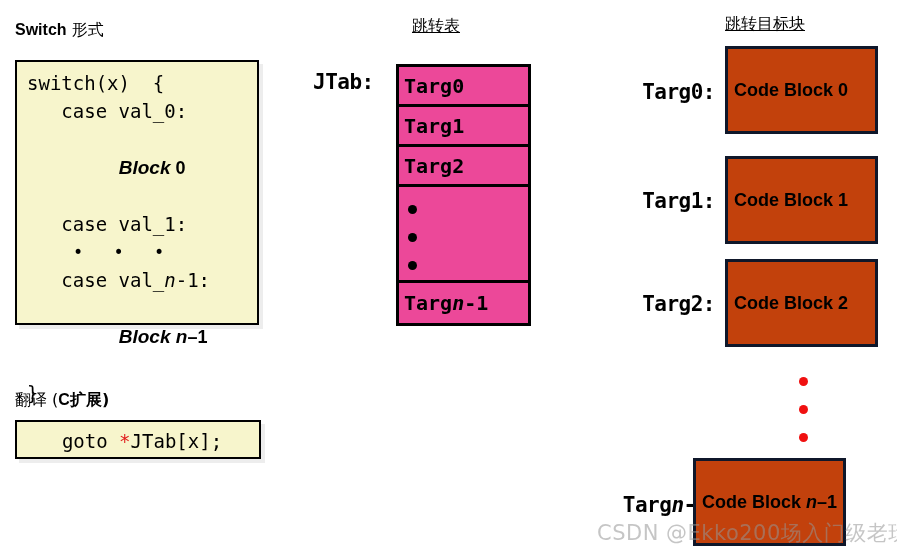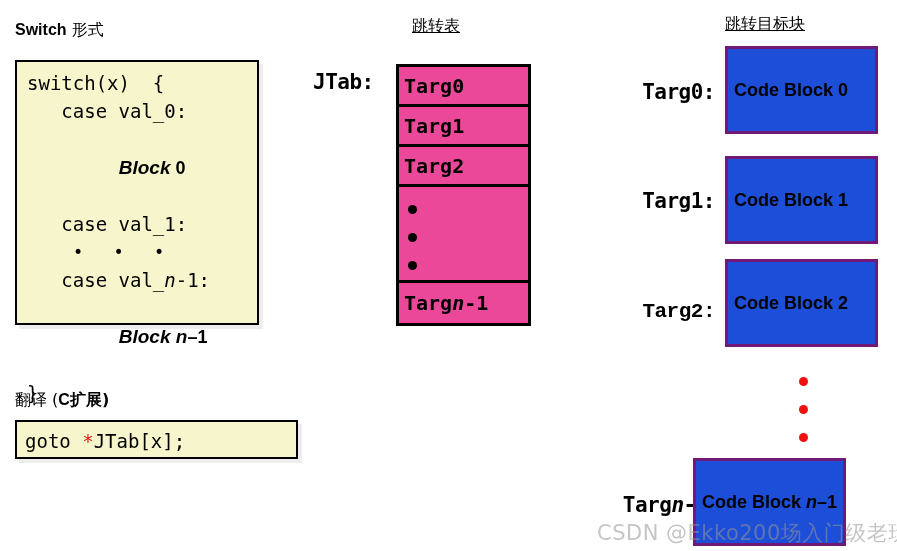--- a/index.html
+++ b/index.html
@@ -72,23 +72,24 @@
   .dots-row {
     line-height: 28px;
     padding-left: 46px;
     letter-spacing: 10px;
     font-size: 17px;
   }
 
   .goto-box {
     left: 15px;
     top: 420px;
-    width: 283px;
+    width: 246px;
     height: 39px;
     padding: 4px 0 0 8px;
+    text-align: center;
   }
   .goto-box .line { line-height: 30px; white-space: pre; }
   .red { color: #E01B1B; }
 
   
   .jtab-label {
     left: 313px;
     top: 70px;
     font-family: "DejaVu Sans Mono", monospace;
     font-size: 21px;
@@ -138,23 +139,23 @@
     font-family: "DejaVu Sans Mono", monospace;
     font-size: 21px;
     font-weight: bold;
     letter-spacing: -0.5px;
     white-space: nowrap;
     text-align: right;
   }
   .green-box {
     width: 153px;
     height: 88px;
-    border: 3px solid #701a75;
-    box-sizing: border-box;
-    background: #1d4ed8;
+    border: 3px solid #0f172a;
+    box-sizing: border-box;
+    background: #c2410c;
     display: flex;
     align-items: center;
     padding-left: 6px;
   }
   .green-box .cb-text {
     font-family: "Liberation Sans", sans-serif;
     font-weight: bold;
     font-size: 18px;
     white-space: nowrap;
     color: #000;
@@ -237,21 +238,21 @@
 <div class="abs targ-label" style="left:600px; top:80px; width:115px;">Targ0:</div>
 <div class="abs green-box" style="left:725px; top:46px;">
   <span class="cb-text">Code Block 0</span>
 </div>
 
 <div class="abs targ-label" style="left:600px; top:189px; width:115px;">Targ1:</div>
 <div class="abs green-box" style="left:725px; top:156px;">
   <span class="cb-text">Code Block 1</span>
 </div>
 
-<div class="abs targ-label" style="left:600px; top:300px; width:115px;font-family:Liberation Mono, monospace;">Targ2:</div>
+<div class="abs targ-label" style="left:600px; top:292px; width:115px;">Targ2:</div>
 <div class="abs green-box" style="left:725px; top:259px;">
   <span class="cb-text">Code Block 2</span>
 </div>
 
 <span class="rdot" style="left:799px; top:377px;"></span>
 <span class="rdot" style="left:799px; top:405px;"></span>
 <span class="rdot" style="left:799px; top:433px;"></span>
 
 <div class="abs targ-label" style="left:575px; top:493px; width:145px;"><span>Targ</span><span class="ital-n">n</span><span>-1:</span></div>
 <div class="abs green-box" style="left:693px; top:458px;">

